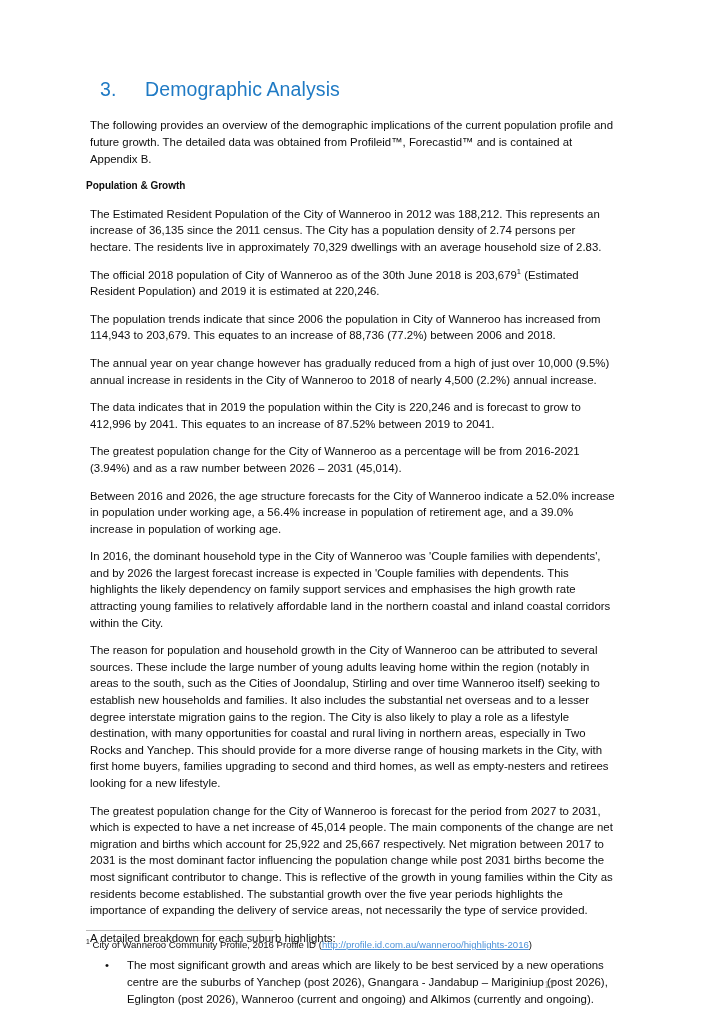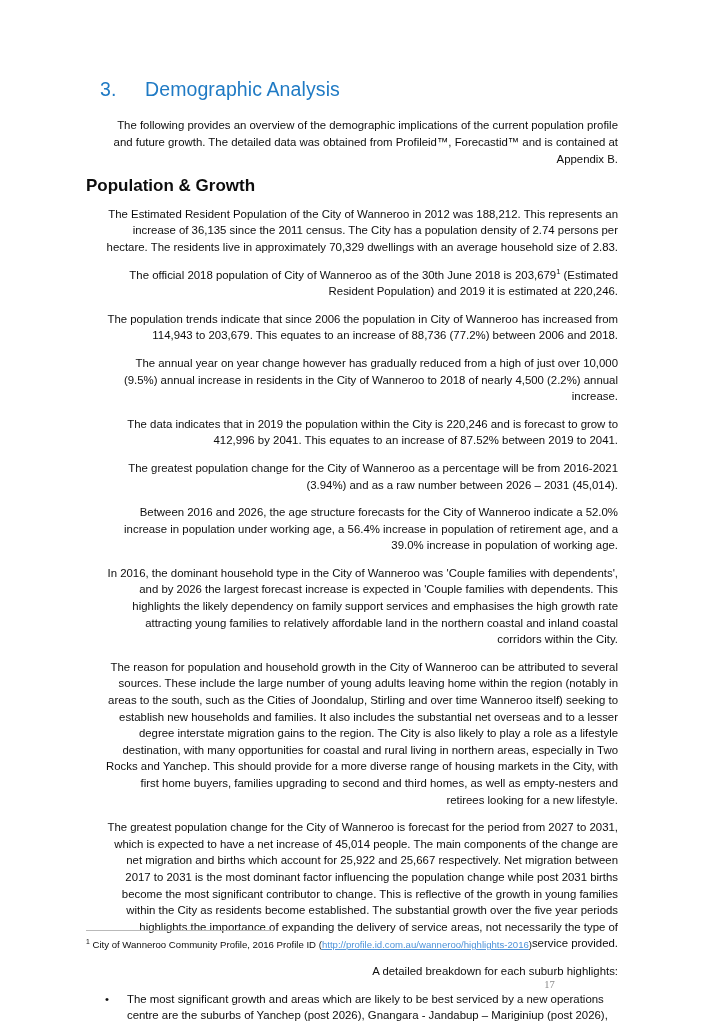--- a/index.html
+++ b/index.html
@@ -37,26 +37,26 @@
     letter-spacing: 0.1px;
     line-height: 1.15;
   }
   h1.doc-heading .num {
     display: inline-block;
     width: 45px;
   }
   p.body-para {
     font-size: 11.4px;
     line-height: 16.6px;
-    margin: 0 0 11px 16px;
-    text-align: right;
+    margin: 0 0 11px 4px;
+    text-align: left;
     color: #0d0d0d;
   }
   .subhead {
-    font-size: 17px;
+    font-size: 10px;
     line-height: 16.6px;
     font-weight: bold;
     margin: 0 0 11px 0;
     color: #0d0d0d;
   }
   sup.fn-ref {
     font-size: 7.6px;
     vertical-align: super;
     line-height: 0;
   }

